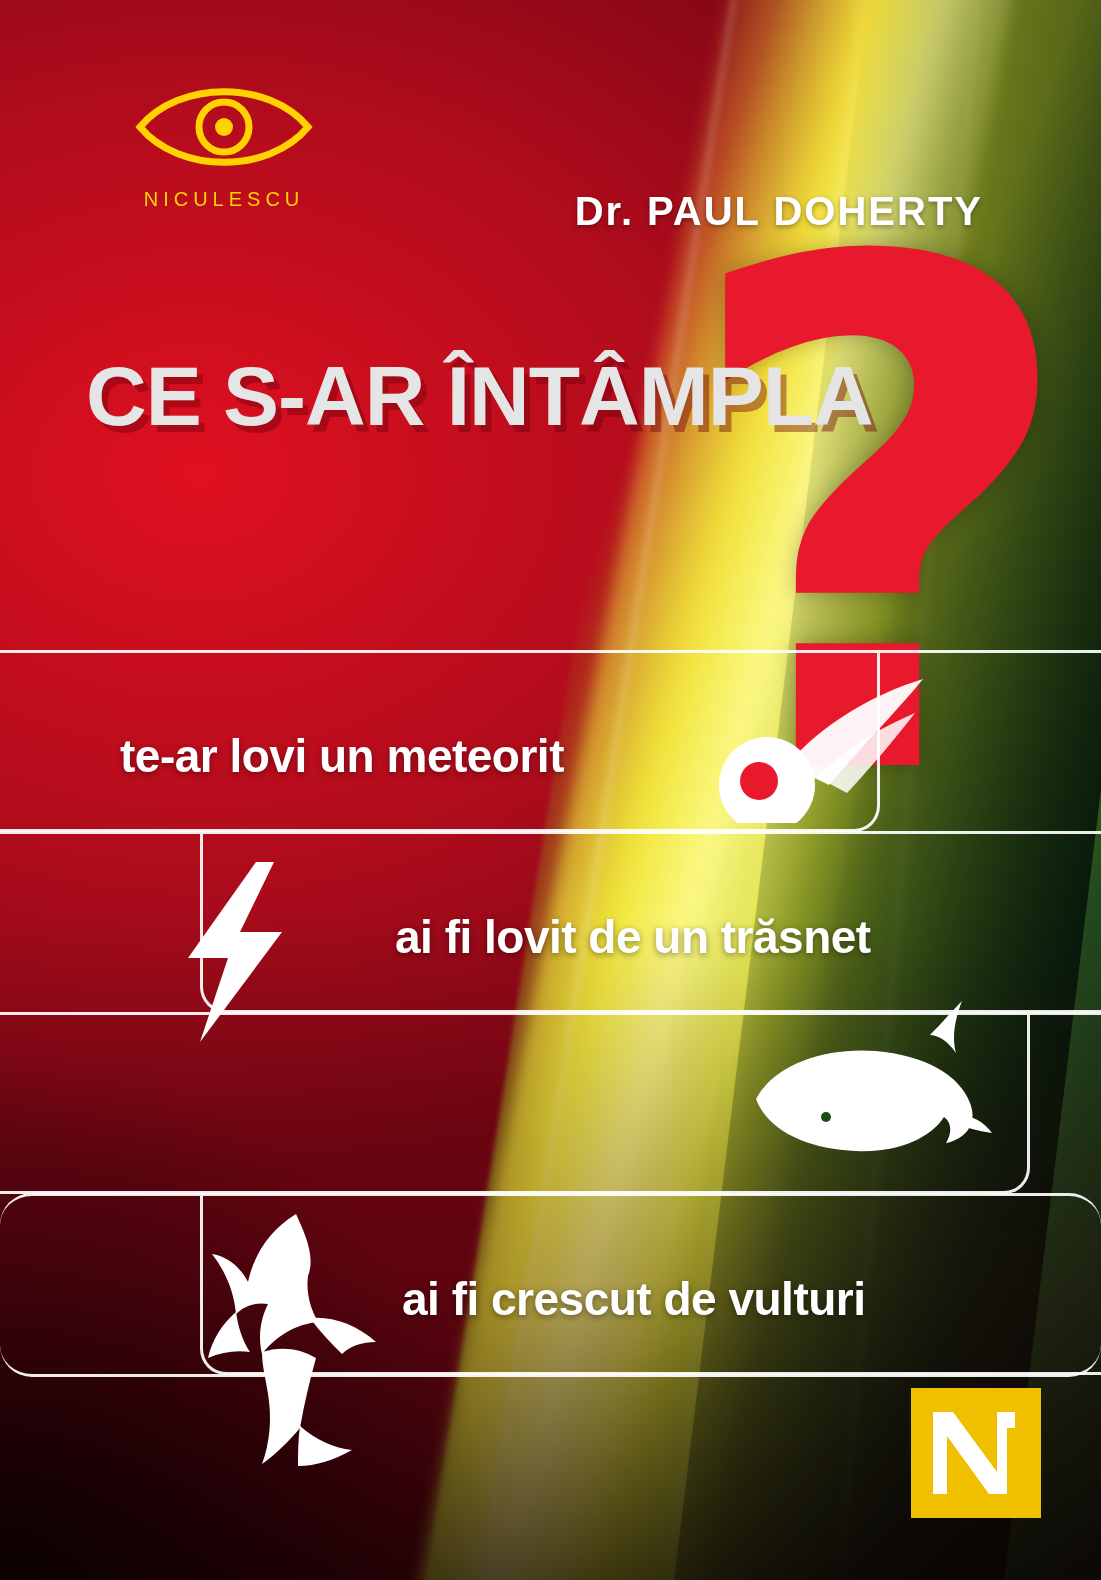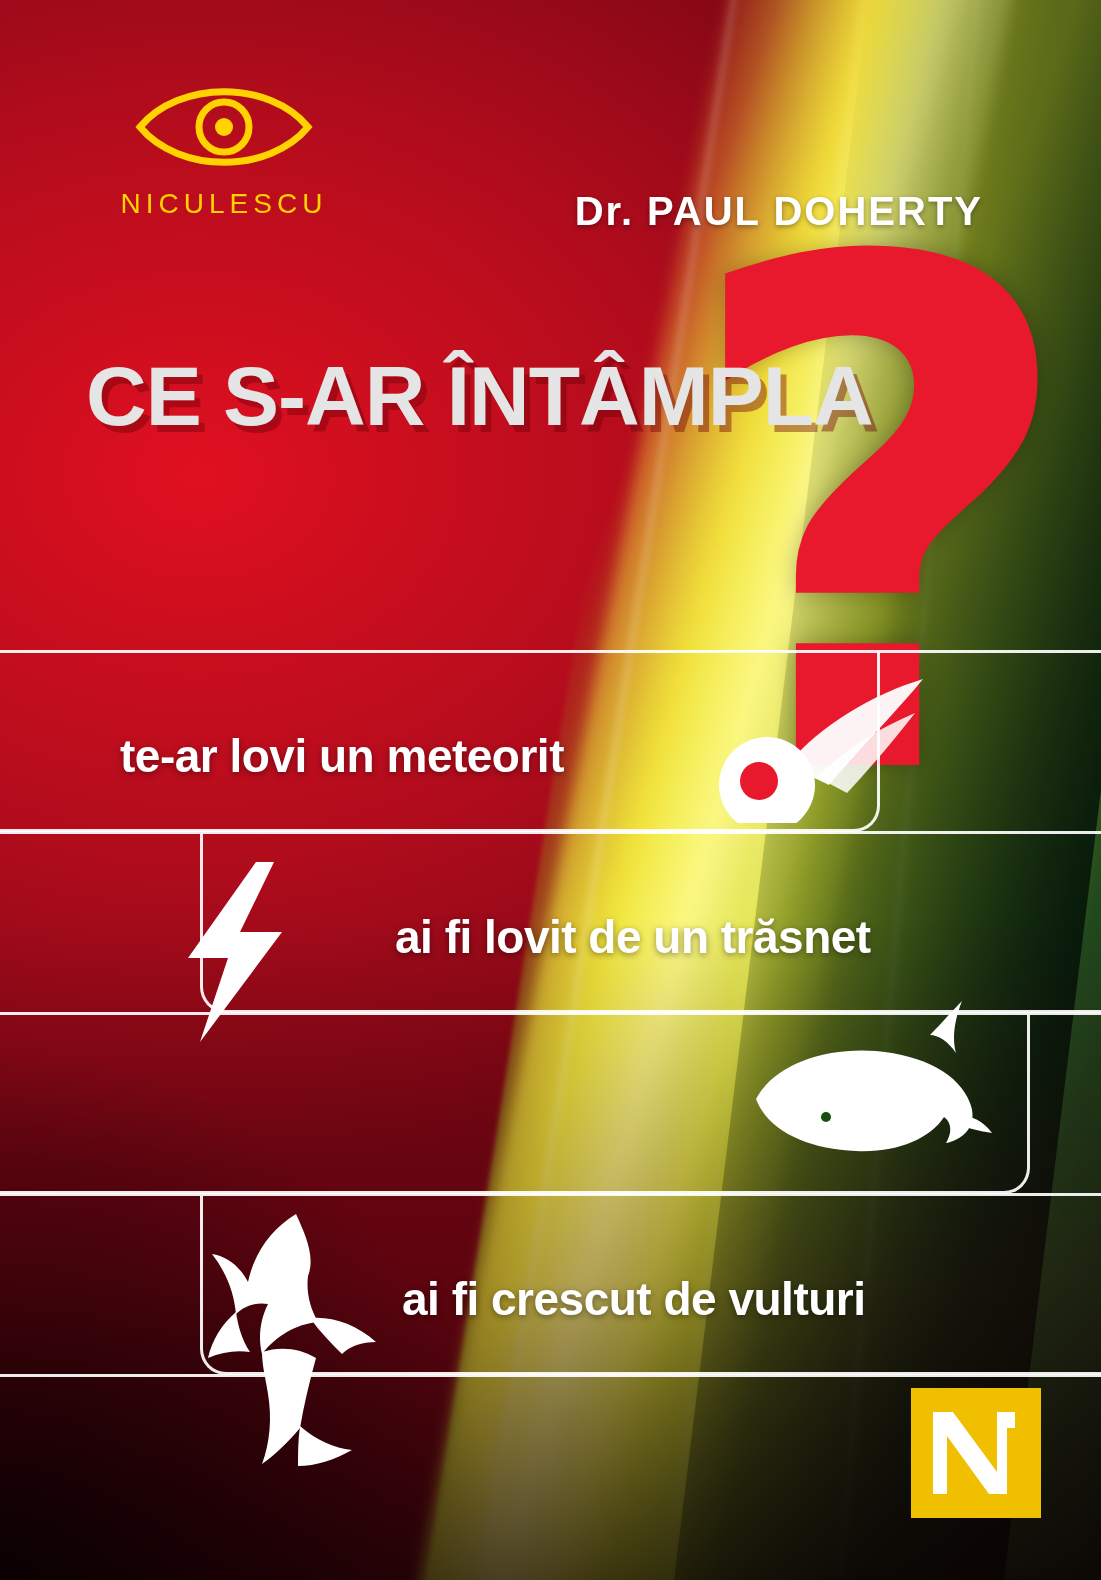--- a/index.html
+++ b/index.html
@@ -103,21 +103,21 @@
     position: absolute;
     left: 104px;
     top: 82px;
     width: 240px;
     text-align: center;
   }
   .eye-icon svg { display: block; margin: 0 auto; }
   .logo-word {
     margin-top: 16px;
     color: #ffd200;
-    font-size: 28px;
+    font-size: 20px;
     letter-spacing: 5px;
     font-weight: 500;
   }
 
   
   .authors {
     position: absolute;
     right: 118px;
     top: 188px;
     text-align: right;
@@ -162,21 +162,21 @@
   .title-line-1 { padding-left: 86px; }
   .title-line-2 { padding-left: 580px; margin-top: 12px; }
 
   
   .rows { position: absolute; left: 0; top: 650px; width: 1101px; }
   .row {
     position: relative;
     height: 178px;
     border-top: 3px solid rgba(255,255,255,0.92);
   }
-  .row:last-child { border-bottom: 3px solid rgba(255,255,255,0.92); }
+  .row:last-child { border-bottom: 3px solid rgba(255,255,255,0.92); border-radius: 32px; }
   .row-text {
     position: absolute;
     color: #ffffff;
     font-weight: 700;
     font-size: 46px;
     letter-spacing: -0.5px;
     text-shadow: 0 2px 6px rgba(0,0,0,0.4);
     white-space: nowrap;
     margin-left: 40px;
   }

